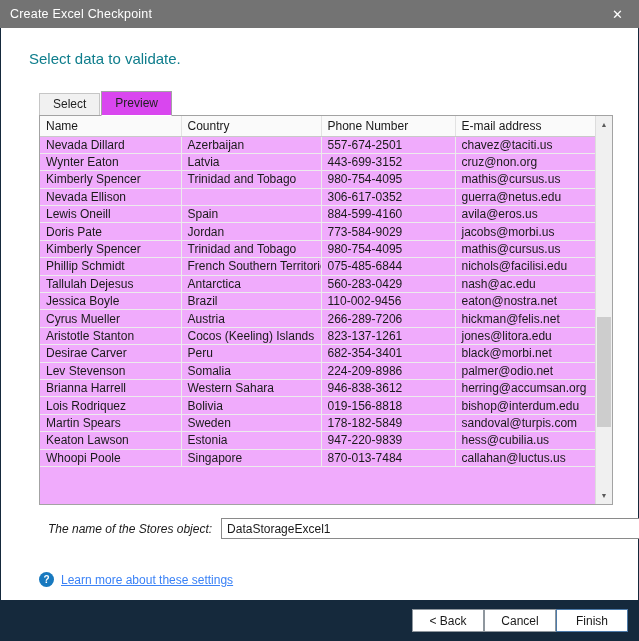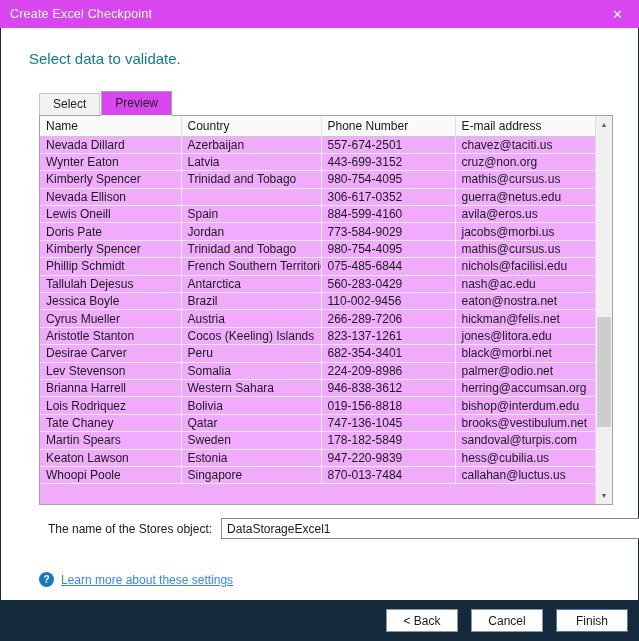--- a/index.html
+++ b/index.html
@@ -7,21 +7,21 @@
     position:relative;width:639px;height:641px;
     background:#15293c;
     font-family:"Liberation Sans",sans-serif;
     overflow:hidden;box-sizing:border-box;
   }
   *{box-sizing:border-box;}
 
   
   .titlebar{
     height:28px;display:flex;align-items:center;
-    padding:0 12px 0 10px;color:#ffffff;background:#d946ef;
+    padding:0 12px 0 10px;color:#ffffff;background:#737373;
   }
   .titlebar .title{flex:1;font-size:12.5px;letter-spacing:.2px;}
   .titlebar .close{font-size:13px;color:#ffffff;cursor:pointer;padding:2px 4px;}
 
   
   .content{
     position:absolute;top:28px;left:1px;right:1px;bottom:41px;
     background:#ffffff;
   }
   .page-title{
@@ -75,40 +75,40 @@
     position:absolute;left:1px;right:1px;top:52%;height:31%;
     background:#cdcdcd;cursor:pointer;
   }
   .vs-arrow.down{position:absolute;bottom:0;left:0;right:0;}
 
   
   .stores-row{
     position:absolute;left:47px;top:490px;display:flex;align-items:center;
     font-size:12px;color:#1a1a1a;
   }
-  .stores-row label{margin-right:9px;white-space:nowrap;}
+  .stores-row label{margin-right:9px;white-space:nowrap;font-style:italic;}
   .stores-row input{
     width:428px;height:21px;border:1px solid #8a8a8a;font-size:12px;
     padding:0 5px;font-family:"Liberation Sans",sans-serif;color:#1a1a1a;outline:none;
   }
 
   
   .help-row{position:absolute;left:38px;top:544px;display:flex;align-items:center;}
   .help-icon{
     width:15px;height:15px;border-radius:50%;background:#1879bf;color:#ffffff;
     display:flex;align-items:center;justify-content:center;
     font-size:10px;font-weight:700;margin-right:7px;
   }
   .help-link{font-size:12px;color:#3b82f6;text-decoration:underline;cursor:pointer;}
 
   
   .footer{
     position:absolute;left:0;right:0;bottom:0;height:41px;background:#15293c;
     display:flex;align-items:center;justify-content:flex-end;
-    padding-right:11px;gap:13px;
+    padding-right:11px;gap:0;
   }
   .btn{
     min-width:72px;height:23px;background:#ffffff;border:1px solid #8f979e;
     font-size:12px;color:#1a1a1a;font-family:"Liberation Sans",sans-serif;
     cursor:pointer;padding:0 10px;
   }
   .btn.default{border:1px solid #4d7aa8;}
 </style>
 </head>
 <body>
@@ -237,26 +237,20 @@
                 <td>946-838-3612</td>
                 <td>herring@accumsan.org</td>
               </tr>
               <tr>
                 <td>Lois Rodriquez</td>
                 <td>Bolivia</td>
                 <td>019-156-8818</td>
                 <td>bishop@interdum.edu</td>
               </tr>
               <tr>
-                <td>Tate Chaney</td>
-                <td>Qatar</td>
-                <td>747-136-1045</td>
-                <td>brooks@vestibulum.net</td>
-              </tr>
-              <tr>
                 <td>Martin Spears</td>
                 <td>Sweden</td>
                 <td>178-182-5849</td>
                 <td>sandoval@turpis.com</td>
               </tr>
               <tr>
                 <td>Keaton Lawson</td>
                 <td>Estonia</td>
                 <td>947-220-9839</td>
                 <td>hess@cubilia.us</td>

